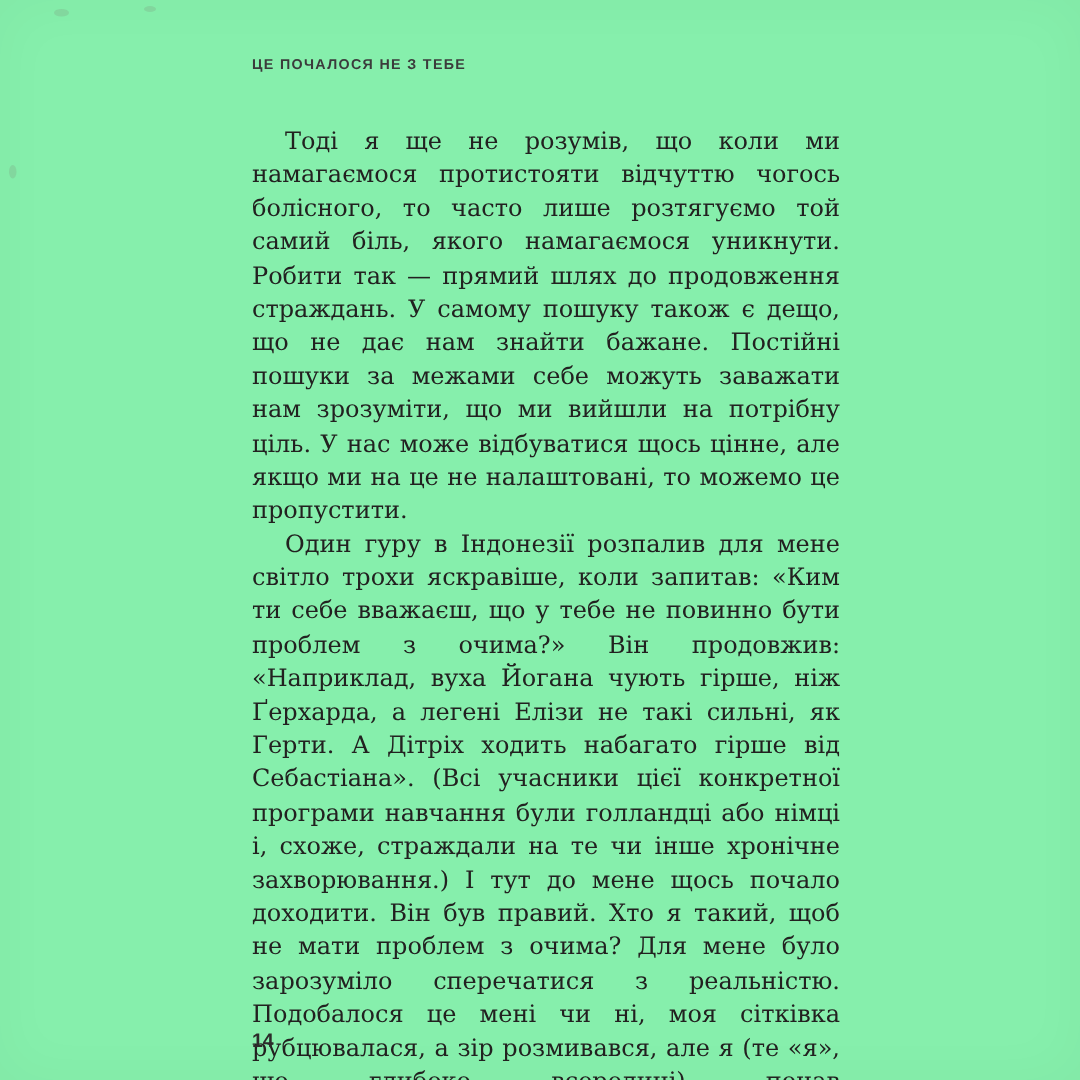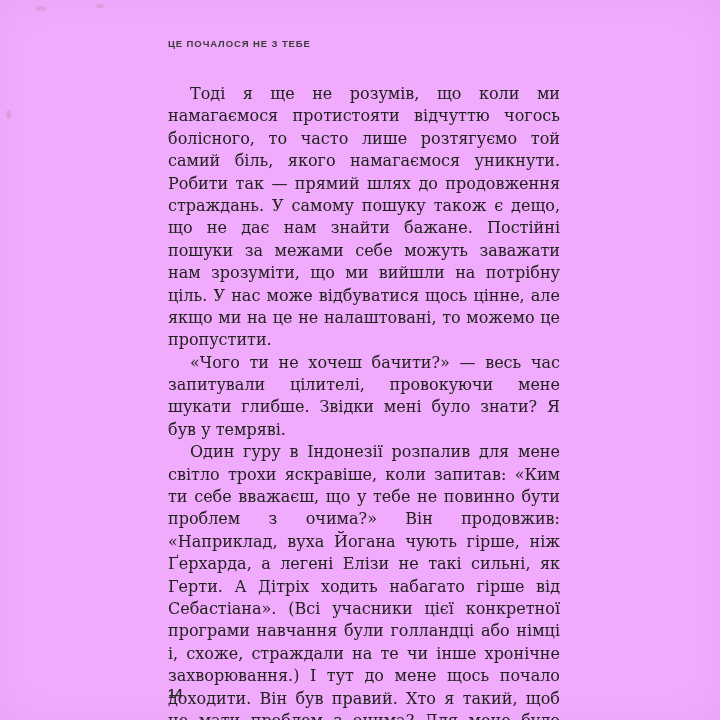--- a/index.html
+++ b/index.html
@@ -12,21 +12,21 @@
     background: #f6f6f4;
     overflow: hidden;
     font-family: "DejaVu Serif", serif;
   }
   .scan-page {
     position: absolute;
     left: 0;
     top: 0;
     width: 720px;
     height: 720px;
-    background: #f0abfc;
+    background: #86efac;
     box-shadow: inset 0 0 40px rgba(0,0,0,0.03);
   }
   .text-col {
     position: absolute;
     left: 168px;
     top: 38px;
     width: 392px;
   }
   .running-header {
     font-family: "Liberation Sans", sans-serif;
@@ -73,20 +73,19 @@
 <div class="scan-page">
   <span class="blemish b1"></span>
   <span class="blemish b2"></span>
   <span class="blemish b3"></span>
 
   <div class="text-col">
     <div class="running-header">ЦЕ ПОЧАЛОСЯ НЕ З ТЕБЕ</div>
 
     <div class="body-text">
       <p>Тоді я ще не розумів, що коли ми намагаємося протистояти відчуттю чогось болісного, то часто лише розтягуємо той самий біль, якого намагаємося уникнути. Робити так — прямий шлях до продовження страждань. У самому пошуку також є дещо, що не дає нам знайти бажане. Постійні пошуки за межами себе можуть заважати нам зрозуміти, що ми вийшли на потрібну ціль. У нас може відбуватися щось цінне, але якщо ми на це не налаштовані, то можемо це пропустити.</p>
-      <p>«Чого ти не хочеш бачити?» — весь час запитували цілителі, провокуючи мене шукати глибше. Звідки мені було знати? Я був у темряві.</p>
       <p>Один гуру в Індонезії розпалив для мене світло трохи яскравіше, коли запитав: «Ким ти себе вважаєш, що у тебе не повинно бути проблем з очима?» Він продовжив: «Наприклад, вуха Йогана чують гірше, ніж Ґерхарда, а легені Елізи не такі сильні, як Герти. А Дітріх ходить набагато гірше від Себастіана». (Всі учасники цієї конкретної програми навчання були голландці або німці і, схоже, страждали на те чи інше хронічне захворювання.) І тут до мене щось почало доходити. Він був правий. Хто я такий, щоб не мати проблем з очима? Для мене було зарозуміло сперечатися з реальністю. Подобалося це мені чи ні, моя сітківка рубцювалася, а зір розмивався, але я (те «я», що глибоко всередині) почав заспокоюватися. Хай там що виробляло моє око, це більше не було визначальним фактором мого самопочуття.</p>
 
     </div>
   </div>
 
   <div class="page-number">14</div>
 </div>
 
 </body></html>

